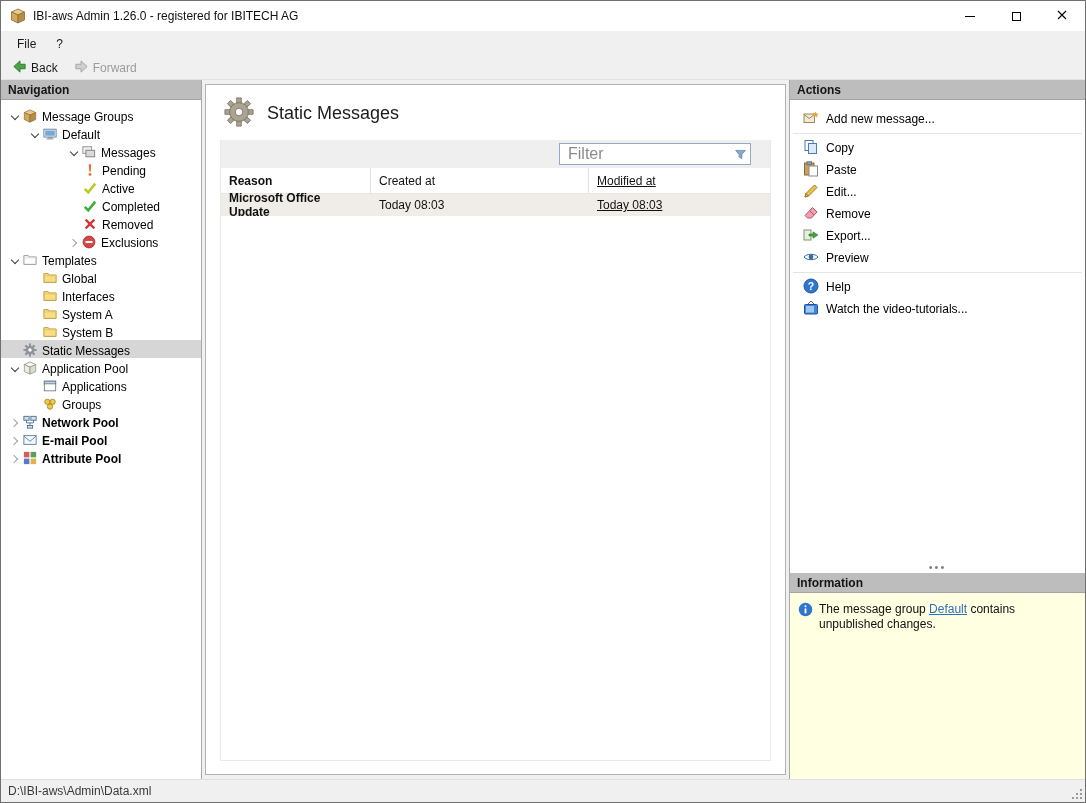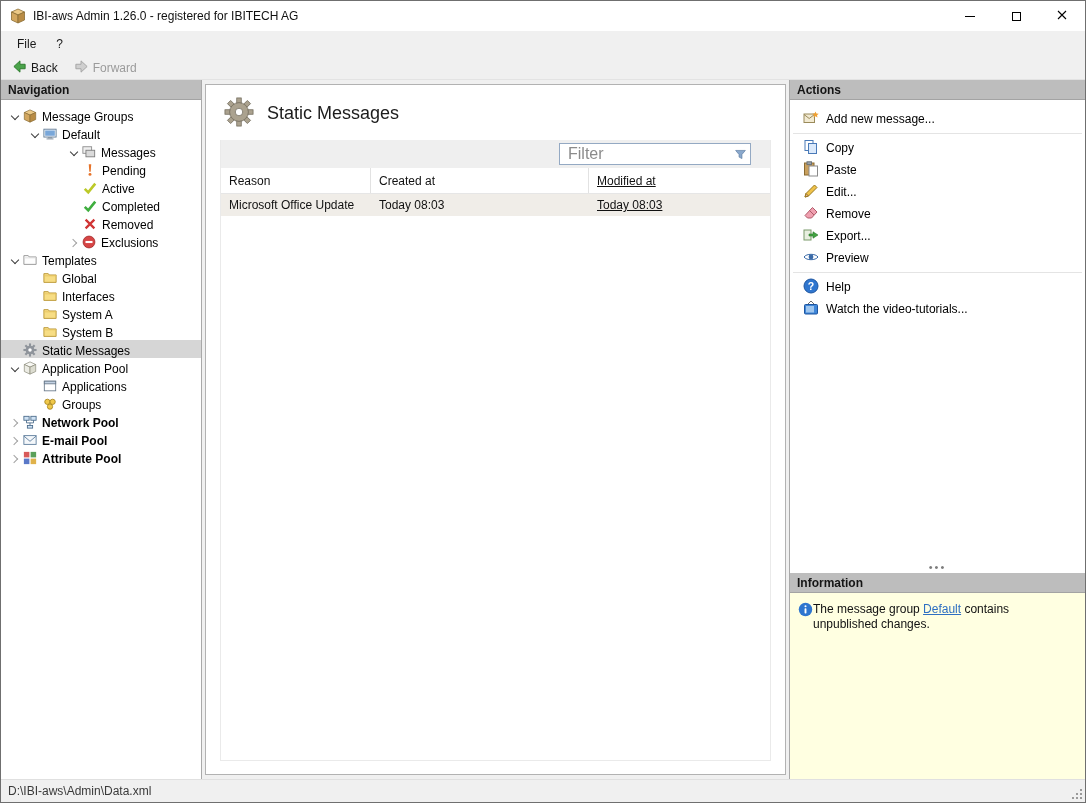--- a/index.html
+++ b/index.html
@@ -59,34 +59,34 @@
   .table-area { flex:1; margin:0 14px 13px; border:1px solid #eaeaea; border-top:none; display:flex; flex-direction:column; min-height:0; }
   .filter-band { height:28px; background:#efefef; display:flex; align-items:center; justify-content:flex-end; padding-right:19px; flex:0 0 auto; }
   .filter-box { width:192px; height:22px; background:#fff; border:1px solid #94a9c3; display:flex; align-items:center; }
   .filter-box input { border:none; outline:none; flex:1; min-width:0; height:100%; padding:0 4px 0 8px;
     font-family:"Liberation Sans", sans-serif; font-size:16px; color:#333; background:transparent; }
   .filter-box input::placeholder { color:#8b8b8b; }
   .funnel { width:20px; display:flex; align-items:center; justify-content:center; flex:0 0 auto; }
   .table-header { display:flex; height:26px; background:#fff; border-bottom:1px solid #e6e6e6; flex:0 0 auto; align-items:stretch; }
   .th { display:flex; align-items:center; padding:0 8px; border-right:1px solid #e2e2e2; color:#111; }
   .th:last-child { border-right:none; }
-  .col-reason { width:150px; flex:0 0 auto; }
+  .col-reason { width:150px; flex:0 0 auto;font-weight:bold; }
   .col-created { width:218px; flex:0 0 auto; }
   .col-modified { flex:1; min-width:0;text-decoration:underline; }
   .table-row { display:flex; height:22px; background:#f0ede8; flex:0 0 auto; }
   .td { display:flex; align-items:center; padding:0 8px; color:#111; }
   .table-filler { flex:1; background:#fff; }
 
   
   .actions-panel { width:296px; border-left:1px solid #a9a9a9; display:flex; flex-direction:column; background:#fff; flex:0 0 auto; }
   .actions-body { flex:1; padding-top:8px; overflow:hidden; min-height:0; }
   .action-link { display:flex; align-items:center; gap:7px; height:22px; padding-left:13px; color:#000000; cursor:pointer; text-decoration:none; }
   .sep { height:1px; background:#e4e4e4; margin:3px 3px; }
   .grip-dots { height:12px; display:flex; align-items:center; justify-content:center; color:#7d7d7d; font-size:11px; letter-spacing:2px; flex:0 0 auto; line-height:6px; }
-  .info-body { height:186px; background:#ffffe1; padding:9px 8px; display:flex; align-items:flex-start; flex:0 0 auto; }
+  .info-body { height:186px; background:#ffffe1; padding:9px 8px; display:flex; gap:6px; align-items:flex-start; flex:0 0 auto; }
   .info-text { line-height:15px; width:218px; color:#111; }
   .info-link { color:#2e6fc2; text-decoration:underline; cursor:pointer; }
 
   
   .statusbar { height:23px; background:#f0f0f0; border-top:1px solid #e0e0e0; display:flex; align-items:center; padding-left:7px; flex:0 0 auto; position:relative; color:#3a3a3a; }
   .resize-grip { position:absolute; right:1px; bottom:1px; display:flex; }
 </style>
 </head>
 <body>
 

